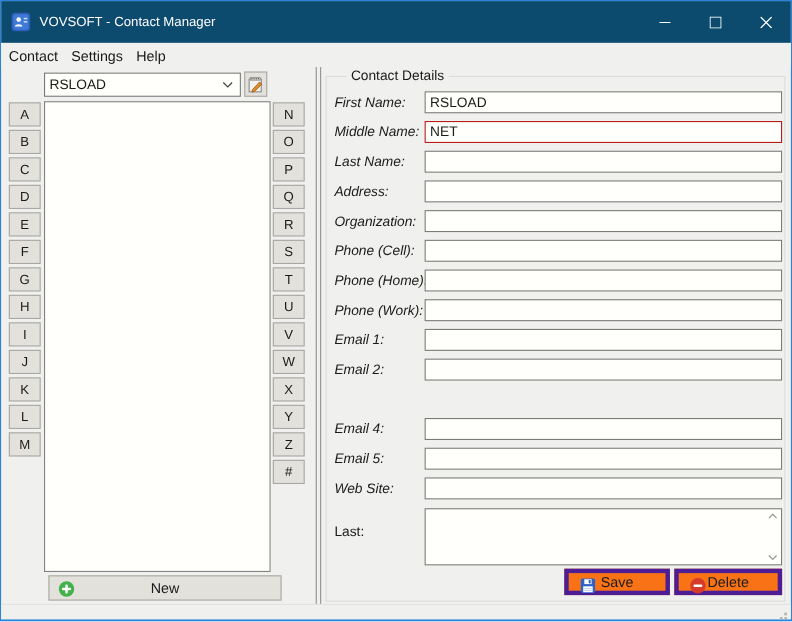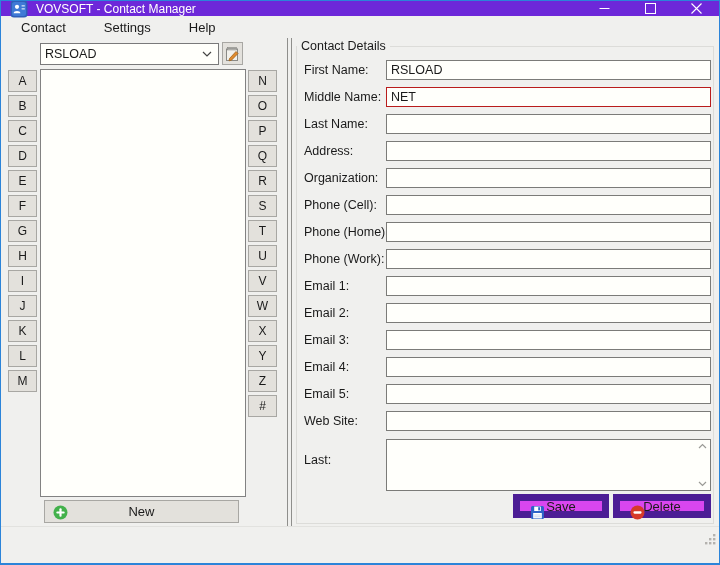--- a/index.html
+++ b/index.html
@@ -8,30 +8,30 @@
 
   .window {
     position: relative; width: 720px; height: 565px;
     background: #f0f0ee;
     border: 1px solid #2b84d9; border-bottom-width: 2px;
     overflow: hidden;
   }
 
   
   .titlebar {
-    height: 15px; background: #6d28d9; display: flex; align-items: center;
+    height: 38px; background: #0c4a6e; display: flex; align-items: center;
   }
   .app-icon { width: 18px; height: 18px; margin-left: 9px; flex: 0 0 auto; }
   .title-text { color: #ffffff; font-size: 12px; margin-left: 8px; white-space: nowrap; }
   .win-controls { margin-left: auto; display: flex; height: 30px; }
   .win-btn { width: 46px; height: 30px; display: flex; align-items: center; justify-content: center; cursor: default; }
 
   
   .menubar { height: 22px; background: #f0f0ee; display: flex; align-items: center; padding-left: 1px; }
-  .menu-item { padding: 3px 19px; font-size: 13px; }
+  .menu-item { padding: 3px 6px; font-size: 13px; }
 
   
   .main { position: relative; height: 488px; padding-left: 12px; }
 
   .combo {
     position: absolute; left: 39px; top: 5px; width: 179px; height: 22px;
     background: #fffffb; border: 1px solid #79797a;
     display: flex; align-items: center; padding: 0 4px;
   }
   .combo-value { font-size: 12.5px; }
@@ -52,43 +52,43 @@
     display: flex; align-items: center; justify-content: center;
     font-size: 12px; color: #1a1a1a;
   }
 
   .contact-list {
     position: absolute; left: 39px; top: 31px; width: 206px; height: 428px;
     background: #fffffb; border: 1px solid #828282;
   }
 
   .new-btn {
-    position: absolute; left: 43px; top: 462px; width: 195px; height: 23px;
+    position: absolute; left: 43px; top: 462px; width: 212px; height: 23px;
     background: #e3e1dc; border: 1px solid #a8a7a3;
     display: flex; align-items: center; justify-content: center; font-size: 13px;
   }
   .new-btn .plus-icon { position: absolute; left: 8px; top: 4px; }
 
   .splitter {
     position: absolute; left: 286px; top: 0; width: 5px; height: 488px;
     border-left: 1px solid #8f8f8c; border-right: 1px solid #8f8f8c;
   }
 
   
   .groupbox {
     position: absolute; left: 295px; top: 8px; width: 418px; height: 478px;
     border: 1px solid #dcdcd9;
   }
   .group-title {
-    position: absolute; top: -8px; left: 0; background: #f0f0ee;
+    position: absolute; top: -8px; left: 18px; background: #f0f0ee;
     padding: 0 4px; font-size: 12.5px;
   }
 
   .frow { position: absolute; left: 0; width: 100%; height: 20px; }
-  .flabel { position: absolute; left: 7px; top: 3px; font-size: 12.5px; white-space: nowrap; }
+  .flabel { position: absolute; left: 7px; top: 3px; font-size: 12.5px; white-space: nowrap; font-style: italic; }
   .finput {
     position: absolute; left: 89px; top: 0; width: 325px; height: 20px;
     background: #fffffb; border: 1px solid #7b7b78;
     font-family: "Liberation Sans", sans-serif; font-size: 12.5px;
     padding: 0 4px; color: #1a1a1a; outline: none;
   }
   .finput.focused { border: 1px solid #b91c1c; }
 
   .notes-label { position: absolute; left: 7px; top: 406px; font-size: 12.5px; }
   .notes-box {
@@ -96,21 +96,21 @@
     background: #fffffb; border: 1px solid #7b7b78;
   }
   .notes-scroll {
     position: absolute; right: 0; top: 0; width: 16px; height: 100%;
     display: flex; flex-direction: column; justify-content: space-between;
     align-items: center; padding: 3px 0;
   }
 
   .action-btn {
     position: absolute; top: 447px; height: 24px;
-    background: #d946ef; border: 7px solid #4c1d95;
+    background: #f97316; border: 4px solid #4c1d95;
     display: flex; align-items: center; justify-content: center; font-size: 13px;
   }
   .save-btn { left: 216px; width: 96px; }
   .delete-btn { left: 316px; width: 98px; }
   .action-btn .btn-icon { position: absolute; left: 10px; top: 4px; }
 
   
   .statusbar {
     position: relative; height: 22px; background: #f0f0ee;
     border-top: 1px solid #e2e2df;
@@ -259,24 +259,20 @@
         <input class="finput" value="" style="">
       </div>
       <div class="frow" style="top:229px">
         <span class="flabel">Email 1:</span>
         <input class="finput" value="" style="">
       </div>
       <div class="frow" style="top:256px">
         <span class="flabel">Email 2:</span>
         <input class="finput" value="" style="">
       </div>
-      <div class="frow" style="top:283px">
-        <span class="flabel">Email 3:</span>
-        <input class="finput" value="" style="">
-      </div>
       <div class="frow" style="top:310px">
         <span class="flabel">Email 4:</span>
         <input class="finput" value="" style="">
       </div>
       <div class="frow" style="top:337px">
         <span class="flabel">Email 5:</span>
         <input class="finput" value="" style="">
       </div>
       <div class="frow" style="top:364px">
         <span class="flabel">Web Site:</span>

